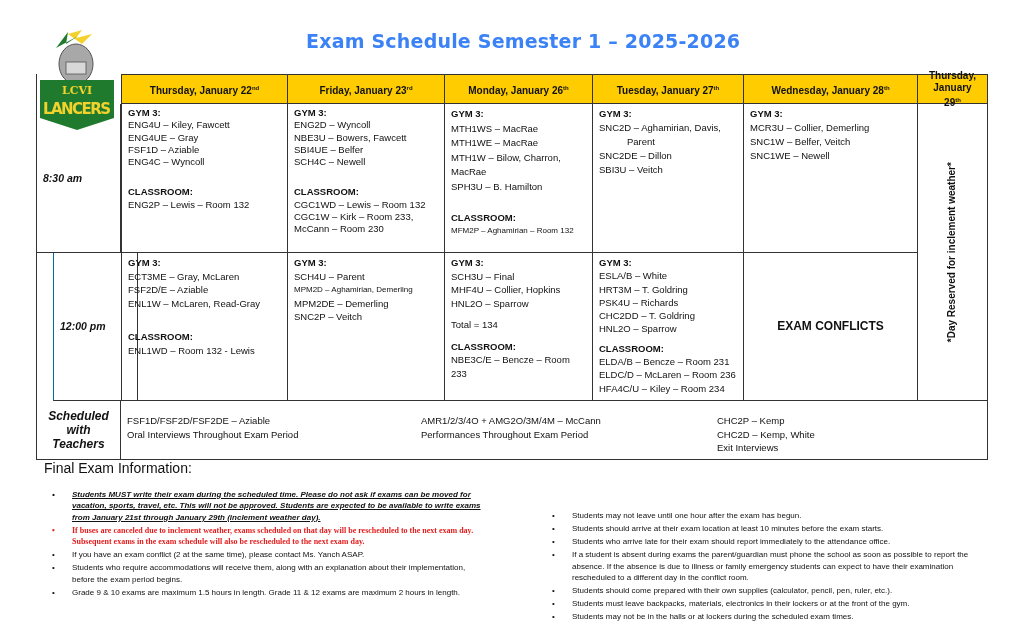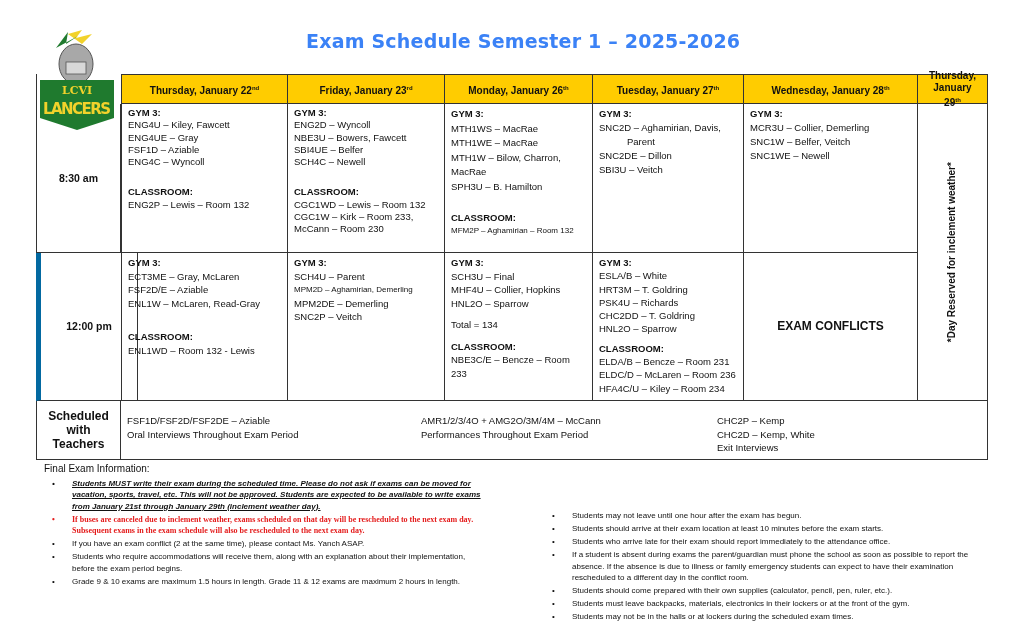--- a/index.html
+++ b/index.html
@@ -12,31 +12,31 @@
     color: #3b82f6; letter-spacing: 0.2px;
   }
 
   .logo { position: absolute; left: 38px; top: 28px; width: 78px; height: 104px; }
 
   
   .tbl { position: absolute; left: 36px; top: 74px; width: 952px; height: 386px; }
   .cell { position: absolute; border-right: 1px solid #333; border-bottom: 1px solid #333; font-size: 9.5px; line-height: 12.3px; padding: 3px 6px; }
   .hdr { background: #ffcc00; display: flex; align-items: center; justify-content: center; text-align: center; font-weight: bold; font-size: 10px; line-height: 12px; border-top: 1px solid #333; }
   .hdr sup { font-size: 6px; vertical-align: 4px; }
-  .time { display: flex; align-items: center; justify-content: center; font-weight: bold; font-size: 10.5px; }
+  .time { display: flex; align-items: center; justify-content: flex-start; font-weight: bold; font-size: 10.5px; font-style: italic; }
   .lbl { font-weight: bold; }
   .gap { height: 12px; }
   .ind { padding-left: 28px; }
   .small { font-size: 8px; }
   .conf { display: flex; align-items: center; justify-content: center; font-weight: bold; font-size: 12px; }
   .vert { display: flex; align-items: center; justify-content: center; }
   .vert span { transform: rotate(-90deg); white-space: nowrap; font-weight: bold; font-size: 10px; }
 
   .notes { position: absolute; font-size: 8px; line-height: 11.5px; }
-  .notes h4 { font-weight: normal; font-size: 10px; margin-bottom: 3px; }
+  .notes h4 { font-weight: normal; font-size: 14px; margin-bottom: 14px; }
   .notes ul { list-style: none; }
   .notes li { position: relative; padding-left: 28px; margin-bottom: 1.5px; }
   .notes li::before { content: "•"; position: absolute; left: 8px; top: 0; }
   .em { font-weight: bold; font-style: italic; text-decoration: underline; }
   .red { color: #e41b1b; font-weight: bold; font-family: Liberation Serif, serif; }
 </style>
 </head>
 <body>
 
 <div class="title">Exam Schedule Semester 1 – 2025-2026</div>
@@ -121,21 +121,21 @@
   <div class="cell" style="left:708px;top:30px;width:174px;height:149px;line-height:14px;">
     <div class="lbl">GYM 3:</div>
     <div>MCR3U – Collier, Demerling</div>
       <div>SNC1W – Belfer, Veitch</div>
       <div>SNC1WE – Newell</div>
   </div>
   <div class="cell vert" style="left:882px;top:30px;width:70px;height:297px;">
     <span>*Day Reserved for inclement weather*</span>
   </div>
 
-  <div class="cell time" style="left:0;top:179px;width:102px;height:148px;border-left:5px solid #0369a1;">
+  <div class="cell time" style="left:17px;top:179px;width:85px;height:148px;border-left:1px solid #0369a1;">
       <span>12:00 pm</span>
     </div>
 
   <div class="cell" style="left:85px;top:179px;width:167px;height:148px;border-left:1px solid #333;line-height:13.5px;">
     <div class="lbl">GYM 3:</div>
     <div>ECT3ME – Gray, McLaren</div>
       <div>FSF2D/E – Aziable</div>
       <div>ENL1W – McLaren, Read-Gray</div>
     <div class="gap" style="height:20px"></div>
     <div class="lbl">CLASSROOM:</div>

